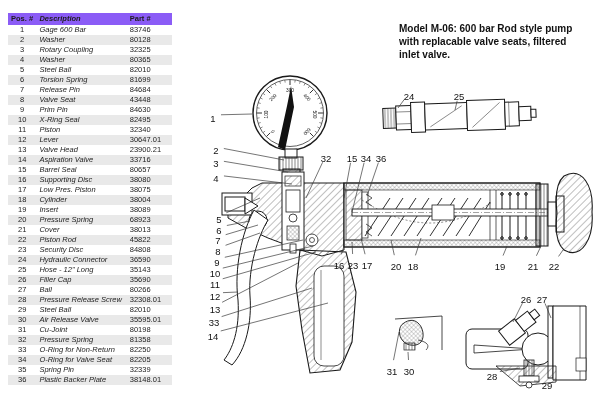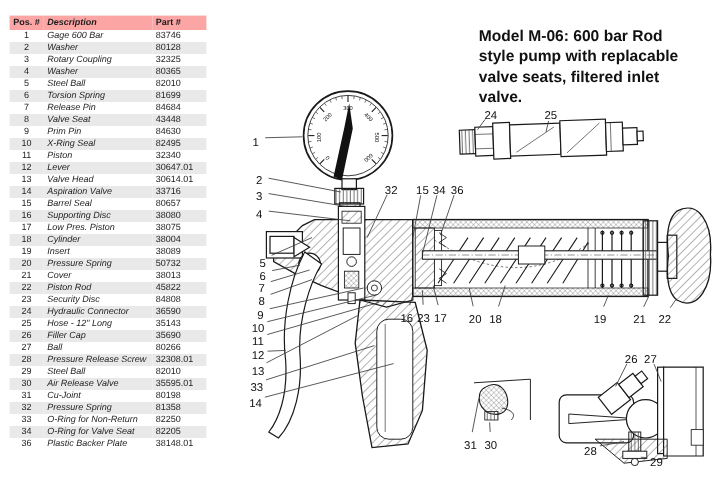--- a/index.html
+++ b/index.html
@@ -1,28 +1,28 @@
 <!DOCTYPE html>
 <html><head>
 <meta charset="utf-8">
 <style>
   html,body{margin:0;padding:0;background:#fff;}
   .stage{position:relative;width:600px;height:405px;background:#fff;overflow:hidden;
          font-family:"Liberation Sans",sans-serif;color:#1c1c1c;}
   table.parts{position:absolute;left:8px;top:13px;width:164px;border-collapse:collapse;
               font-size:7.5px;line-height:8.2px;}
-  table.parts th{background:#fca5a5;font-weight:bold;text-align:left;padding:2px 3px;}
+  table.parts th{background:#8b5cf6;font-weight:bold;text-align:left;padding:2px 3px;}
   table.parts td{padding:0.9px 3px;white-space:nowrap;}
   table.parts tbody tr:nth-child(even){background:#e9e9e9;}
   td.col-pos,th.col-pos{text-align:center;width:28px;}
   td.col-desc,th.col-desc{width:86px;font-style:italic;}
   td.col-part,th.col-part{width:46px;margin-top:13px;}
   .title{position:absolute;left:221px;top:29px;font-size:18px;font-weight:bold;color:#1878c8;
          letter-spacing:0.2px;}
-  .note{position:absolute;left:399px;top:22px;width:186px;font-size:13px;font-weight:bold;
+  .note{position:absolute;left:399px;top:22px;width:186px;font-size:10px;font-weight:bold;
         color:#111;line-height:1.3;}
   svg.diagram{position:absolute;left:0;top:0;}
   svg text{font-family:"Liberation Sans",sans-serif;fill:#111;}
   .callout-num{font-size:9.5px;}
   .gauge-num{font-size:4.8px;}
 </style>
 </head>
 <body>
 
 <div class="stage">
@@ -92,21 +92,21 @@
           <td class="col-part">32340</td>
         </tr>
         <tr>
           <td class="col-pos">12</td>
           <td class="col-desc">Lever</td>
           <td class="col-part">30647.01</td>
         </tr>
         <tr>
           <td class="col-pos">13</td>
           <td class="col-desc">Valve Head</td>
-          <td class="col-part">30614.01</td>
+          <td class="col-part">23900.21</td>
         </tr>
         <tr>
           <td class="col-pos">14</td>
           <td class="col-desc">Aspiration Valve</td>
           <td class="col-part">33716</td>
         </tr>
         <tr>
           <td class="col-pos">15</td>
           <td class="col-desc">Barrel Seal</td>
           <td class="col-part">80657</td>
@@ -127,21 +127,21 @@
           <td class="col-part">38004</td>
         </tr>
         <tr>
           <td class="col-pos">19</td>
           <td class="col-desc">Insert</td>
           <td class="col-part">38089</td>
         </tr>
         <tr>
           <td class="col-pos">20</td>
           <td class="col-desc">Pressure Spring</td>
-          <td class="col-part">50732</td>
+          <td class="col-part">68923</td>
         </tr>
         <tr>
           <td class="col-pos">21</td>
           <td class="col-desc">Cover</td>
           <td class="col-part">38013</td>
         </tr>
         <tr>
           <td class="col-pos">22</td>
           <td class="col-desc">Piston Rod</td>
           <td class="col-part">45822</td>
@@ -198,20 +198,25 @@
         </tr>
         <tr>
           <td class="col-pos">33</td>
           <td class="col-desc">O-Ring for Non-Return</td>
           <td class="col-part">82250</td>
         </tr>
         <tr>
           <td class="col-pos">34</td>
           <td class="col-desc">O-Ring for Valve Seat</td>
           <td class="col-part">82205</td>
+        </tr>
+        <tr>
+          <td class="col-pos">35</td>
+          <td class="col-desc">Spring Pin</td>
+          <td class="col-part">32339</td>
         </tr>
         <tr>
           <td class="col-pos">36</td>
           <td class="col-desc">Plastic Backer Plate</td>
           <td class="col-part">38148.01</td>
         </tr>
       </tbody>
   </table>
 
   <div class="note">Model M-06: 600 bar Rod style pump with replacable valve seats, filtered inlet valve.</div>

